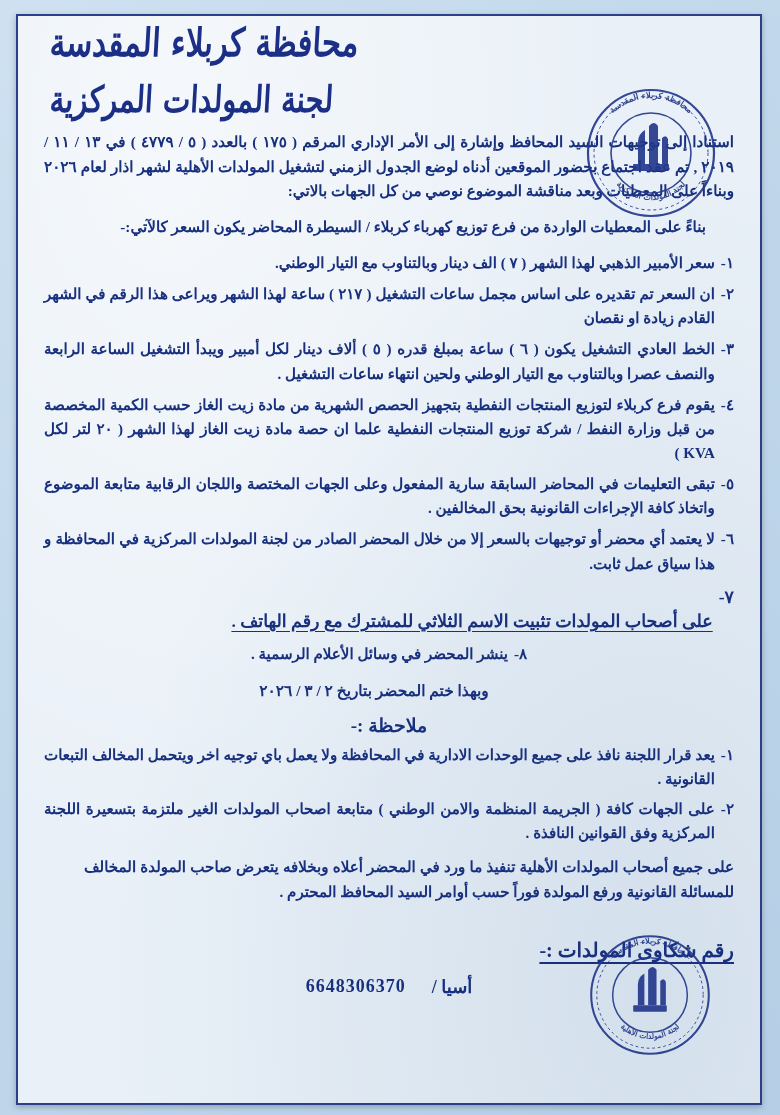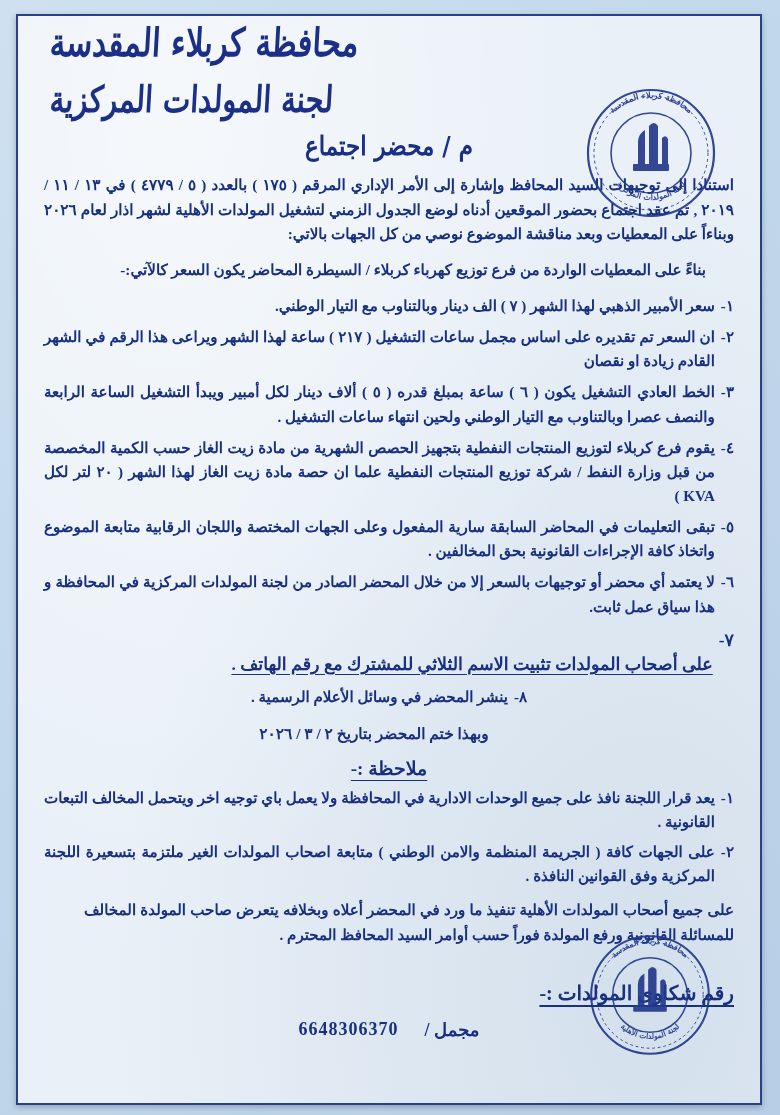--- a/index.html
+++ b/index.html
@@ -125,21 +125,20 @@
     font-size: 15.4px;
     font-weight: 700;
     padding-right: 30px;
   }
 
   .note-title {
     margin-top: 14px;
     font-size: 19px;
     font-weight: 700;
     text-align: center;
-    text-decoration: underline;
     text-underline-offset: 5px;
   }
   ol.notes {
     list-style: none;
     margin: 4px 0 0 0;
     padding: 0;
   }
   ol.notes > li {
     display:flex;
     gap:6px;
@@ -247,23 +246,20 @@
 
     <div class="inner">
 
       <div class="head-row" style="justify-content:flex-end;">
         <span class="calig l1">محافظة كربلاء المقدسة</span>
       </div>
       <div class="head-row" style="justify-content:flex-end; margin-top:22px;">
         <span class="calig l2">لجنة المولدات المركزية</span>
       </div>
 
-      <div class="subtitle-wrap">
-        <span class="subtitle">م / محضر اجتماع</span>
-      </div>
 
       <p class="para intro">استنادا إلى توجيهات السيد المحافظ وإشارة إلى الأمر الإداري المرقم ( ١٧٥ ) بالعدد ( ٥ / ٤٧٧٩ ) في ١٣ / ١١ / ٢٠١٩ , تم عقد اجتماع بحضور الموقعين أدناه لوضع الجدول الزمني لتشغيل المولدات الأهلية لشهر اذار لعام ٢٠٢٦ وبناءاً على المعطيات وبعد مناقشة الموضوع نوصي من كل الجهات بالاتي:</p>
 
       <p class="lead">بناءً على المعطيات الواردة من فرع توزيع كهرباء كربلاء / السيطرة المحاضر يكون السعر كالآتي:-</p>
 
       <ol class="items">
         <li>
           <span class="num">١-</span>
           <span class="txt">سعر الأمبير الذهبي لهذا الشهر ( ٧ ) الف دينار وبالتناوب مع التيار الوطني.</span>
         </li>
@@ -310,20 +306,20 @@
           <span class="num">٢-</span>
           <span class="txt">على الجهات كافة ( الجريمة المنظمة والامن الوطني ) متابعة اصحاب المولدات الغير ملتزمة بتسعيرة اللجنة المركزية وفق القوانين النافذة .</span>
         </li>
       </ol>
 
       <p class="closing">على جميع أصحاب المولدات الأهلية تنفيذ ما ورد في المحضر أعلاه وبخلافه يتعرض صاحب المولدة المخالف للمسائلة القانونية ورفع المولدة فوراً حسب أوامر السيد المحافظ المحترم .</p>
 
       <div class="complaints">
         <div class="complaints-title">رقم شكاوى المولدات :-</div>
         <div class="complaints-row">
-          <span class="name">مجمل /</span>
+          <span class="name">أسيا /</span>
           <span class="number">6648306370</span>
         </div>
       </div>
 
     </div>
   </div>
 </div>
 
 </body></html>

